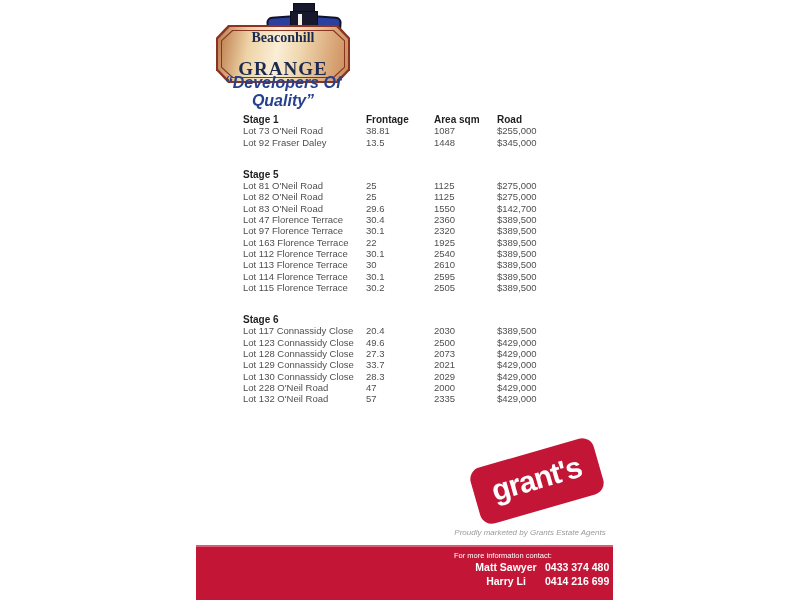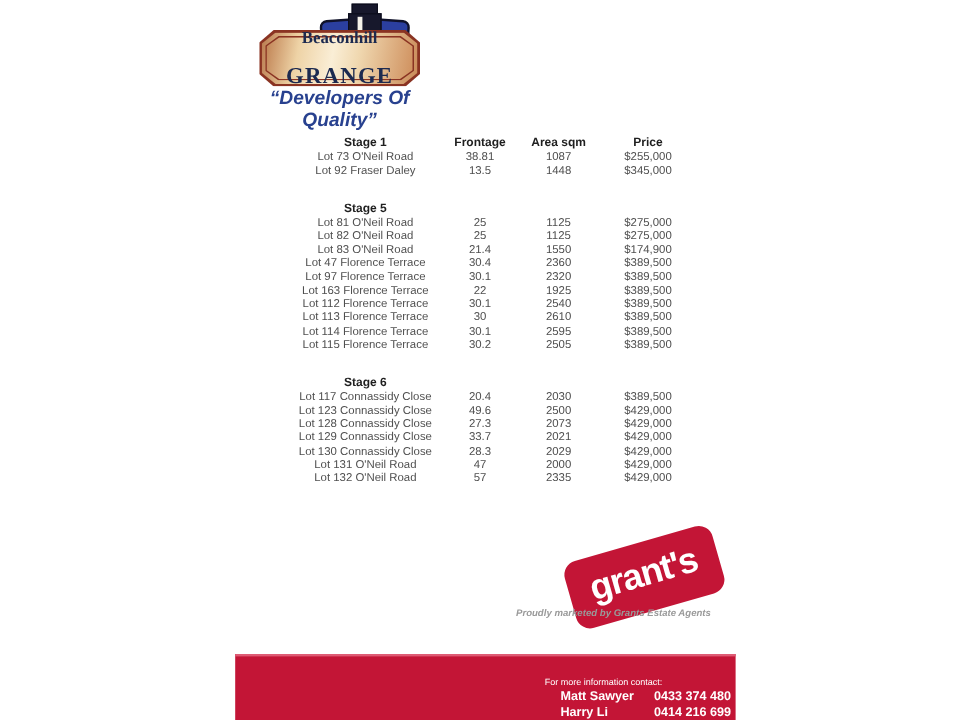--- a/index.html
+++ b/index.html
@@ -11,54 +11,54 @@
   .logo-wrap{position:absolute;left:20px;top:0;width:134px;height:95px;}
   .buildings{position:absolute;left:50px;top:3px;width:76px;height:40px;}
   .b-topcol{position:absolute;left:27px;top:0;width:20px;height:18px;background:#17182c;border:1px solid #0c0d1c;}
   .b-left{position:absolute;left:1px;top:13px;width:26px;height:24px;background:#2b3f9f;border:2px solid #10122a;border-radius:6px 0 0 3px;transform:rotate(-4deg);}
   .b-right{position:absolute;right:1px;top:13px;width:26px;height:24px;background:#2b3f9f;border:2px solid #10122a;border-radius:0 6px 3px 0;transform:rotate(4deg);}
   .b-center{position:absolute;left:24px;top:8px;width:26px;height:31px;background:#17182c;border:1px solid #0c0d1c;}
   .b-stripe{position:absolute;left:7px;top:2px;width:4px;height:26px;background:#f5f2ea;}
   .b-base{position:absolute;left:12px;top:37px;width:52px;height:4px;background:#17182c;border-radius:1px;}
 
   
-  .plaque{position:absolute;left:0;top:25px;width:134px;height:47px;}
+  .plaque{position:absolute;left:0;top:25px;width:134px;height:58px;}
   .oct{clip-path:polygon(9% 0,91% 0,100% 22%,100% 78%,91% 100%,9% 100%,0 78%,0 22%);}
   .plq1{position:absolute;inset:0;background:#8a3322;}
   .plq2{position:absolute;inset:2px;background:linear-gradient(100deg,#b97a4e 0%,#eccfa0 22%,#f9ecd2 45%,#efd6ac 62%,#c98a58 100%);}
   .plq3{position:absolute;inset:5px;background:#8a3322;}
   .plq4{position:absolute;inset:6px;background:linear-gradient(100deg,#c08254 0%,#eed3a6 22%,#faeed6 45%,#f0d8b0 62%,#cf905e 100%);}
   .plaque-text{position:absolute;inset:0;display:flex;flex-direction:column;align-items:center;justify-content:center;
     font-family:"Liberation Serif", serif;color:#1c2a50;line-height:1;}
   .plq-line1{font-size:14px;font-weight:bold;margin-top:1px;}
   .plq-line2{font-size:19px;font-weight:bold;letter-spacing:1px;margin-top:14px;}
   .tagline{position:absolute;left:-8px;top:74px;width:150px;text-align:center;
     font-size:16px;font-style:italic;font-weight:bold;color:#28418f;}
 
   
   .price-table{position:absolute;left:47px;top:114px;width:340px;color:#4f4f4f;font-size:9.5px;}
   .stage-section{margin-bottom:21px;}
-  .trow{display:grid;grid-template-columns:123px 68px 63px 1fr;height:11.3px;line-height:11.3px;white-space:nowrap;text-align:center;}
+  .trow{display:grid;grid-template-columns:123px 68px 63px 1fr;height:11.3px;line-height:11.3px;white-space:nowrap;}
   .cell{overflow:visible;}
   .bold{font-weight:bold;color:#1f1f1f;font-size:10px;}
 
   
   .grants-badge{position:absolute;left:277px;top:452px;width:128px;height:58px;
     background:#c31536;border-radius:12px;transform:rotate(-16deg);
     display:flex;align-items:center;justify-content:center;}
   .grants-text{color:#ffffff;font-size:30px;font-weight:bold;letter-spacing:-1px;line-height:1;padding-bottom:4px;}
-  .marketed-by{position:absolute;left:234px;top:506px;width:200px;text-align:left;
-    font-size:8px;font-style:italic;color:#9a9a9a;font-weight:bold;}
+  .marketed-by{position:absolute;left:234px;top:528px;width:200px;text-align:center;
+    font-size:8px;font-style:italic;color:#9a9a9a;}
 
   
   .footer-band{position:absolute;left:0;top:545px;width:417px;height:55px;
     background:#c31536;border-top:2px solid #de5b74;}
-  .footer-content{position:absolute;left:258px;top:17px;color:#ffffff;}
+  .footer-content{position:absolute;left:258px;top:4px;color:#ffffff;}
   .contact-heading{font-size:7.5px;line-height:10px;}
-  .contact-row{display:grid;grid-template-columns:78px auto;font-size:10.5px;font-weight:bold;line-height:13.5px;padding-left:13px;white-space:nowrap;}
+  .contact-row{display:grid;grid-template-columns:78px auto;font-size:10.5px;font-weight:bold;line-height:13.5px;padding-left:13px;white-space:nowrap;text-align:center;}
 </style>
 </head>
 <body>
 
 <div class="page">
 
   <div class="logo-wrap">
     <div class="buildings">
       <div class="b-topcol"></div>
       <div class="b-left"></div>
@@ -80,21 +80,21 @@
     </div>
     <div class="tagline">“Developers Of Quality”</div>
   </div>
 
   <div class="price-table">
       <div class="stage-section">
         <div class="trow">
           <div class="cell bold">Stage 1</div>
           <div class="cell bold">Frontage</div>
           <div class="cell bold">Area sqm</div>
-          <div class="cell bold">Price</div>
+          <div class="cell bold">Road</div>
         </div>
         <div class="trow">
           <div class="cell">Lot 73 O'Neil Road</div>
           <div class="cell">38.81</div>
           <div class="cell">1087</div>
           <div class="cell">$255,000</div>
         </div>
         <div class="trow">
           <div class="cell">Lot 92 Fraser Daley</div>
           <div class="cell">13.5</div>
@@ -116,23 +116,23 @@
           <div class="cell">$275,000</div>
         </div>
         <div class="trow">
           <div class="cell">Lot 82 O'Neil Road</div>
           <div class="cell">25</div>
           <div class="cell">1125</div>
           <div class="cell">$275,000</div>
         </div>
         <div class="trow">
           <div class="cell">Lot 83 O'Neil Road</div>
-          <div class="cell">21.4</div>
+          <div class="cell">29.6</div>
           <div class="cell">1550</div>
-          <div class="cell">$174,900</div>
+          <div class="cell">$142,700</div>
         </div>
         <div class="trow">
           <div class="cell">Lot 47 Florence Terrace</div>
           <div class="cell">30.4</div>
           <div class="cell">2360</div>
           <div class="cell">$389,500</div>
         </div>
         <div class="trow">
           <div class="cell">Lot 97 Florence Terrace</div>
           <div class="cell">30.1</div>
@@ -201,21 +201,21 @@
           <div class="cell">2021</div>
           <div class="cell">$429,000</div>
         </div>
         <div class="trow">
           <div class="cell">Lot 130 Connassidy Close</div>
           <div class="cell">28.3</div>
           <div class="cell">2029</div>
           <div class="cell">$429,000</div>
         </div>
         <div class="trow">
-          <div class="cell">Lot 131 O'Neil Road</div>
+          <div class="cell">Lot 228 O'Neil Road</div>
           <div class="cell">47</div>
           <div class="cell">2000</div>
           <div class="cell">$429,000</div>
         </div>
         <div class="trow">
           <div class="cell">Lot 132 O'Neil Road</div>
           <div class="cell">57</div>
           <div class="cell">2335</div>
           <div class="cell">$429,000</div>
         </div>

